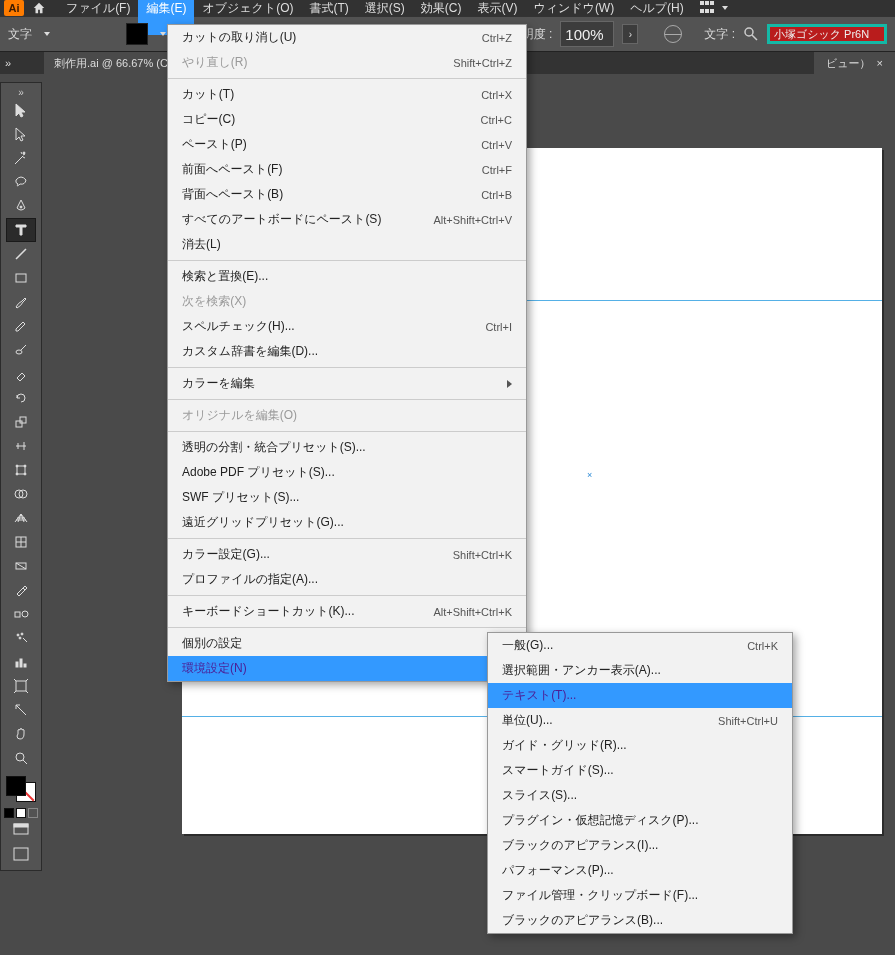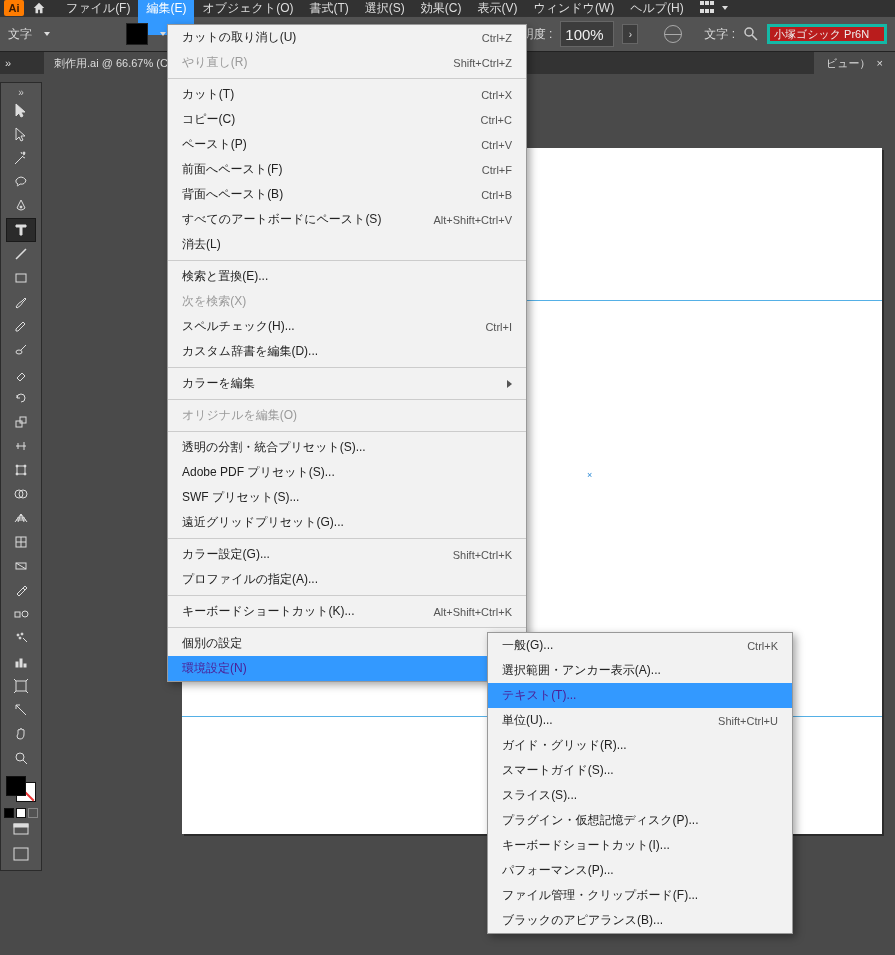--- a/index.html
+++ b/index.html
@@ -442,21 +442,21 @@
     <div class="dd-row">
       <span>スマートガイド(S)...</span>
     </div>
     <div class="dd-row">
       <span>スライス(S)...</span>
     </div>
     <div class="dd-row">
       <span>プラグイン・仮想記憶ディスク(P)...</span>
     </div>
     <div class="dd-row">
-      <span>キーボードショートカット(I)...</span>
+      <span>ブラックのアピアランス(I)...</span>
     </div>
     <div class="dd-row">
       <span>パフォーマンス(P)...</span>
     </div>
     <div class="dd-row">
       <span>ファイル管理・クリップボード(F)...</span>
     </div>
     <div class="dd-row">
       <span>ブラックのアピアランス(B)...</span>
     </div>

